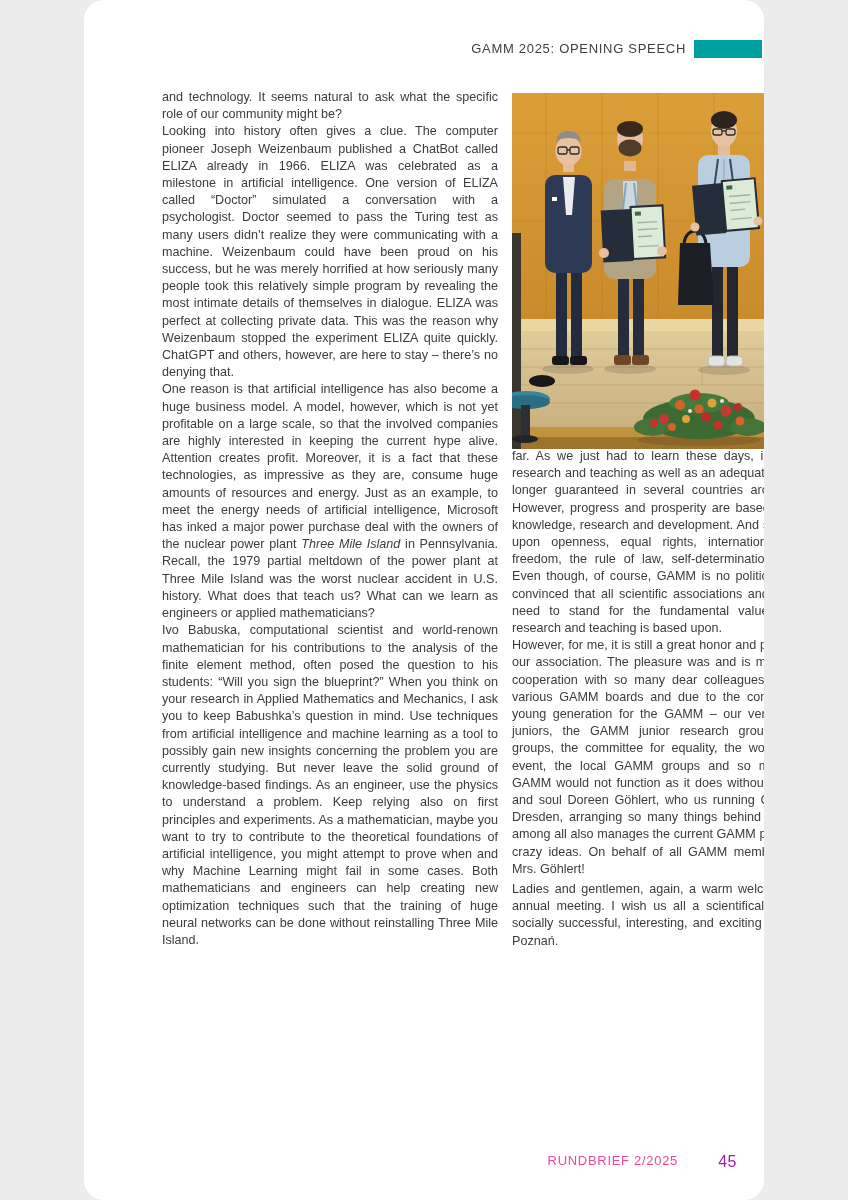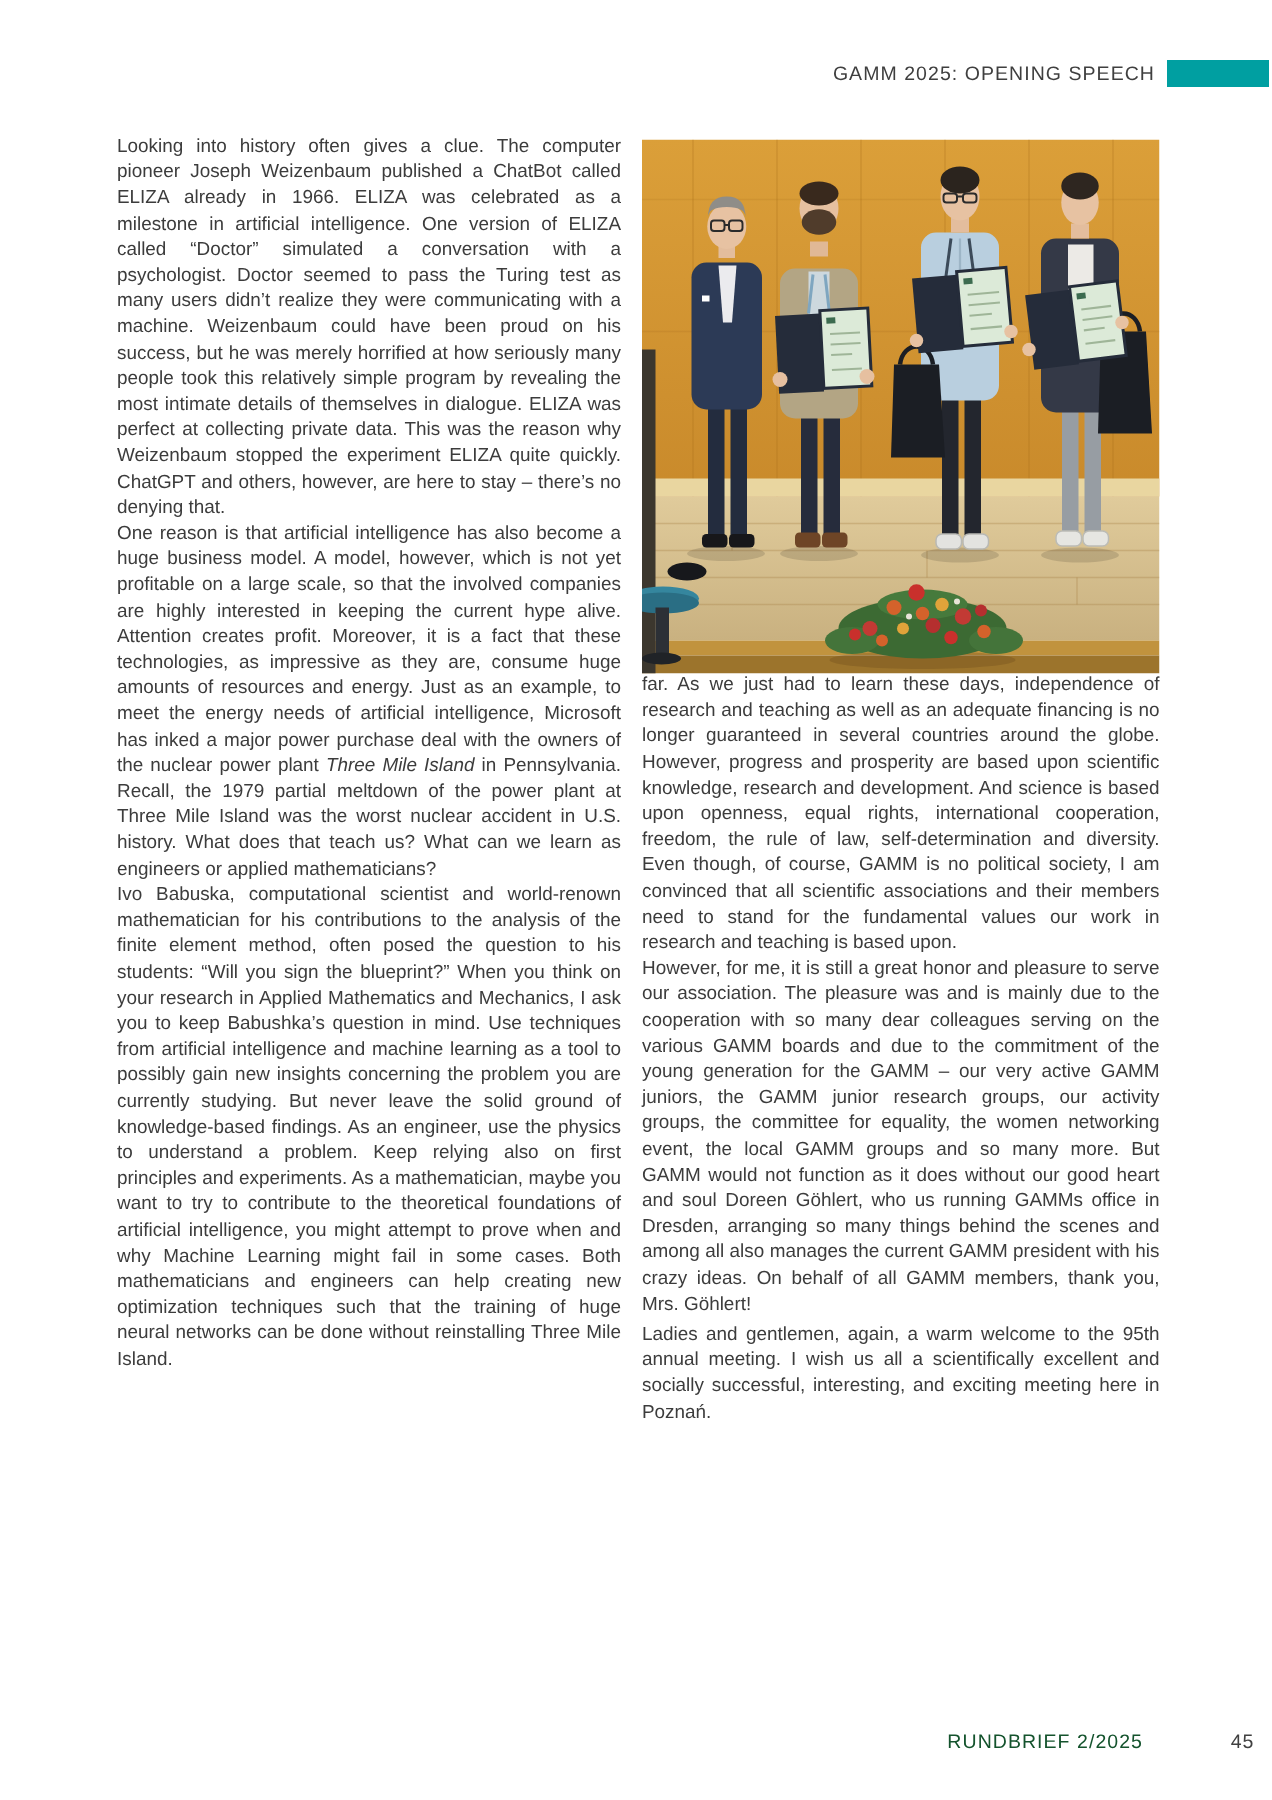--- a/index.html
+++ b/index.html
@@ -1,42 +1,42 @@
 <!DOCTYPE html>
 <html><head>
 <meta charset="utf-8">
 <style>
   html,body{margin:0;padding:0;background:#ececec;}
   .page{
-    position:relative;width:848px;height:1200px;background:#ffffff;margin:0 auto;
-    font-family:"Liberation Sans",sans-serif;overflow:hidden;
+    position:relative;width:680px;height:1200px;background:#ffffff;margin:0 auto;
+    font-family:"Liberation Sans",sans-serif;overflow:hidden;border-radius:20px;
   }
   .header-title{
     position:absolute;top:41px;right:78px;font-size:13px;letter-spacing:0.7px;
     color:#3f3f3f;white-space:nowrap;
   }
   .accent-bar{
     position:absolute;top:40px;right:2px;width:68px;height:18px;background:#009FA1;
   }
   .photo{position:absolute;left:428px;top:93px;width:345px;height:356px;margin:0;}
   .photo svg{display:block;}
   .col{
     position:absolute;font-size:12.6px;line-height:17.2px;color:#3c3c3c;
     text-align:justify;
   }
   .col-left{left:78px;top:89px;width:336px;}
   .col-right{left:428px;top:448px;width:345px;}
   .col p{margin:0;}
   .col p.gap{margin-top:3px;}
   .col em{font-style:italic;}
   .footer-journal{
-    position:absolute;top:1153px;right:86px;font-size:13px;letter-spacing:0.7px;color:#14532d;
+    position:absolute;top:1153px;right:86px;font-size:13px;letter-spacing:0.7px;color:#ec4899;
   }
   .footer-page{
-    position:absolute;top:1153px;right:12px;font-size:13px;letter-spacing:0.5px;color:#404040;
+    position:absolute;top:1153px;right:27px;font-size:16px;letter-spacing:0.5px;color:#a21caf;
   }
 </style>
 </head>
 <body>
 
 <div class="page">
 
   <span class="header-title">GAMM 2025: OPENING SPEECH</span>
   <span class="accent-bar"></span>
 
@@ -222,20 +222,21 @@
         <circle cx="226" cy="314" r="4" fill="#b52f2f"></circle>
         <circle cx="142" cy="330" r="4" fill="#c9302c"></circle>
         <circle cx="187" cy="316" r="4.5" fill="#d4622b"></circle>
         <circle cx="178" cy="318" r="2" fill="#e8e4d8"></circle>
         <circle cx="210" cy="308" r="2" fill="#e8e4d8"></circle>
       </g>
     </svg>
   </figure>
 
   <div class="col col-left" id="col-left">
+      <p><span>and technology. It seems natural to ask what the specific role of our community might be?</span></p>
       <p><span>Looking into history often gives a clue. The computer pioneer Joseph Weizenbaum published a ChatBot called ELIZA already in 1966. ELIZA was celebrated as a milestone in artificial intelligence. One version of ELIZA called “Doctor” simulated a conversation with a psychologist. Doctor seemed to pass the Turing test as many users didn’t realize they were communicating with a machine. Weizenbaum could have been proud on his success, but he was merely horrified at how seriously many people took this relatively simple program by revealing the most intimate details of themselves in dialogue. ELIZA was perfect at collecting private data. This was the reason why Weizenbaum stopped the experiment ELIZA quite quickly. ChatGPT and others, however, are here to stay – there’s no denying that.</span></p>
       <p><span>One reason is that artificial intelligence has also become a huge business model. A model, however, which is not yet profitable on a large scale, so that the involved companies are highly interested in keeping the current hype alive. Attention creates profit. Moreover, it is a fact that these technologies, as impressive as they are, consume huge amounts of resources and energy. Just as an example, to meet the energy needs of artificial intelligence, Microsoft has inked a major power purchase deal with the owners of the nuclear power plant </span><em>Three Mile Island</em><span> in Pennsylvania. Recall, the 1979 partial meltdown of the power plant at Three Mile Island was the worst nuclear accident in U.S. history. What does that teach us? What can we learn as engineers or applied mathematicians?</span></p>
       <p><span>Ivo Babuska, computational scientist and world-renown mathematician for his contributions to the analysis of the finite element method, often posed the question to his students: “Will you sign the blueprint?” When you think on your research in Applied Mathematics and Mechanics, I ask you to keep Babushka’s question in mind. Use techniques from artificial intelligence and machine learning as a tool to possibly gain new insights concerning the problem you are currently studying. But never leave the solid ground of knowledge-based findings. As an engineer, use the physics to understand a problem. Keep relying also on first principles and experiments. As a mathematician, maybe you want to try to contribute to the theoretical foundations of artificial intelligence, you might attempt to prove when and why Machine Learning might fail in some cases. Both mathematicians and engineers can help creating new optimization techniques such that the training of huge neural networks can be done without reinstalling Three Mile Island.</span></p>
     </div>
   <div class="col col-right" id="col-right">
       <p><span>far. As we just had to learn these days, independence of research and teaching as well as an adequate financing is no longer guaranteed in several countries around the globe. However, progress and prosperity are based upon scientific knowledge, research and development. And science is based upon openness, equal rights, international cooperation, freedom, the rule of law, self-determination and diversity. Even though, of course, GAMM is no political society, I am convinced that all scientific associations and their members need to stand for the fundamental values our work in research and teaching is based upon.</span></p>
       <p><span>However, for me, it is still a great honor and pleasure to serve our association. The pleasure was and is mainly due to the cooperation with so many dear colleagues serving on the various GAMM boards and due to the commitment of the young generation for the GAMM – our very active GAMM juniors, the GAMM junior research groups, our activity groups, the committee for equality, the women networking event, the local GAMM groups and so many more. But GAMM would not function as it does without our good heart and soul Doreen Göhlert, who us running GAMMs office in Dresden, arranging so many things behind the scenes and among all also manages the current GAMM president with his crazy ideas. On behalf of all GAMM members, thank you, Mrs. Göhlert!</span></p>
       <p class="gap"><span>Ladies and gentlemen, again, a warm welcome to the 95th annual meeting. I wish us all a scientifically excellent and socially successful, interesting, and exciting meeting here in Poznań.</span></p>
     </div>
 

